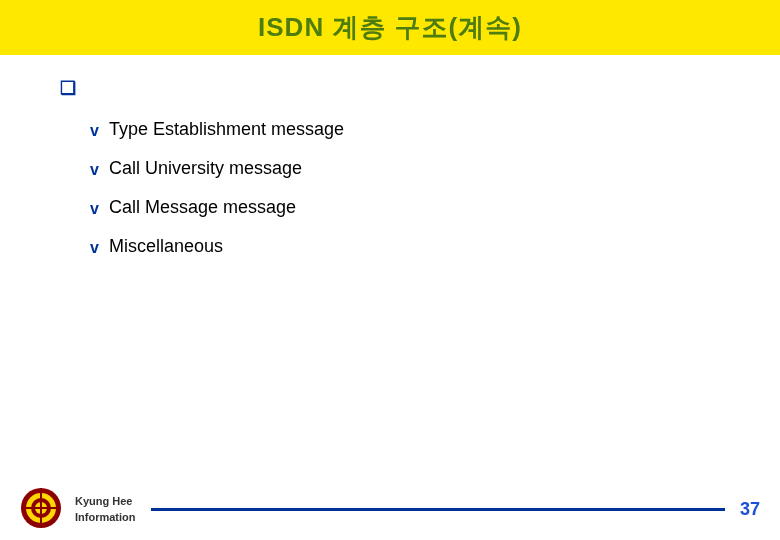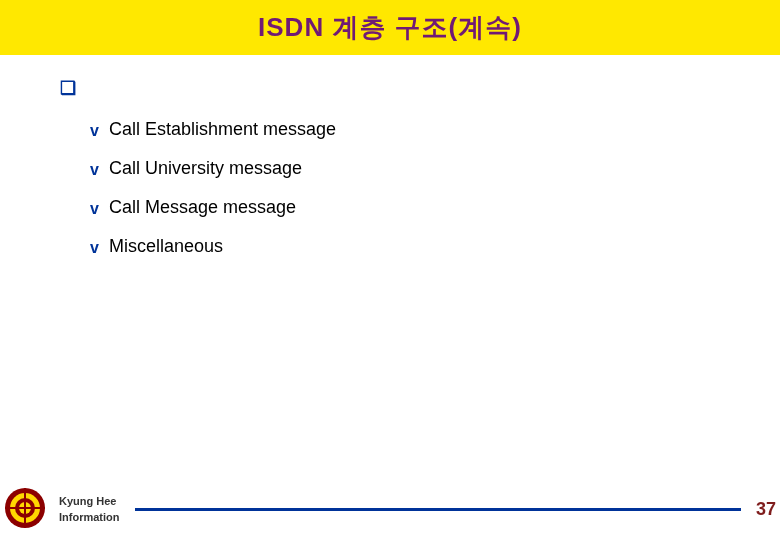--- a/index.html
+++ b/index.html
@@ -26,21 +26,21 @@
       background: #FFE800;
       width: 100%;
       padding: 10px 20px;
       text-align: center;
       margin-bottom: 20px;
     }
 
     .title-text {
       font-size: 26px;
       font-weight: bold;
-      color: #701a75;
+      color: #4d7c0f;
       letter-spacing: 1px;
     }
 
     .content {
       padding: 0 60px;
       flex: 1;
     }
 
     .main-bullet {
       display: flex;
@@ -79,21 +79,21 @@
       font-weight: bold;
     }
 
     .footer {
       position: absolute;
       bottom: 0;
       left: 0;
       right: 0;
       display: flex;
       align-items: center;
-      padding: 8px 4px;
+      padding: 8px 20px;
     }
 
     .footer-logo {
       width: 45px;
       height: 45px;
       margin-right: 10px;
       flex-shrink: 0;
     }
 
     .footer-university {
@@ -106,21 +106,21 @@
     .footer-line {
       flex: 1;
       height: 3px;
       background: #003399;
       margin: 0 15px;
     }
 
     .footer-page {
       font-size: 18px;
       font-weight: bold;
-      color: #7f1d1d;
+      color: #1d4ed8;
     }
   </style>
 </head>
 <body>
 
 <div class="slide">
 
   <div class="title-bar">
     <span class="title-text">ISDN 계층 구조(계속)</span>
   </div>
@@ -128,21 +128,21 @@
   <div class="content">
 
     <div class="main-bullet">
       <span class="main-bullet-icon">❑</span>
     </div>
 
     <div class="sub-bullets">
 
       <div class="sub-bullet">
         <span class="sub-bullet-icon">v</span>
-        <span>Call Establishment message</span>
+        <span>Type Establishment message</span>
       </div>
 
       <div class="sub-bullet">
         <span class="sub-bullet-icon">v</span>
         <span>Call University message</span>
       </div>
 
       <div class="sub-bullet">
         <span class="sub-bullet-icon">v</span>
         <span>Call Message message</span>

